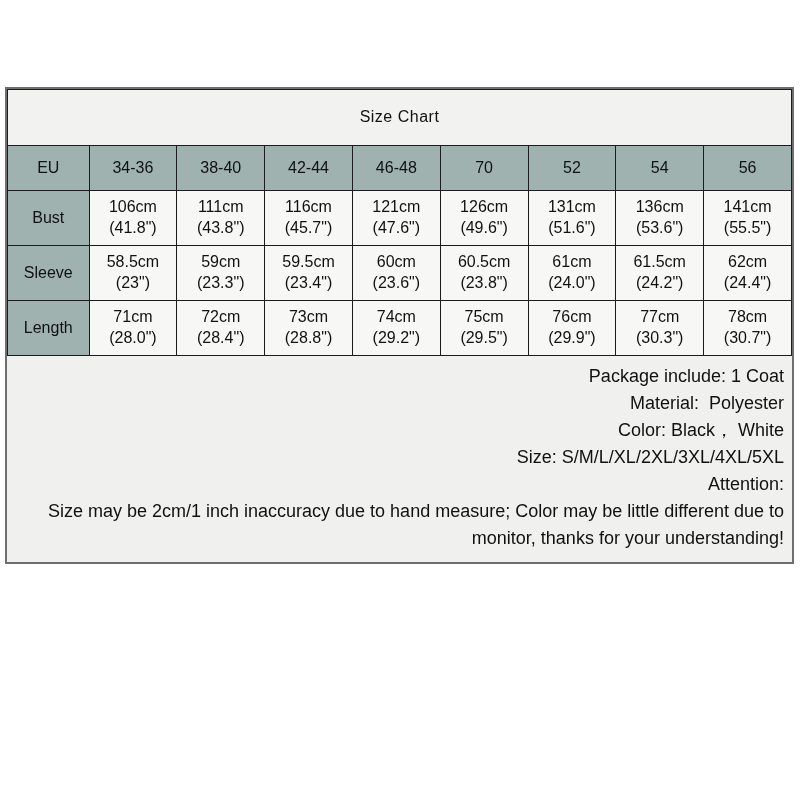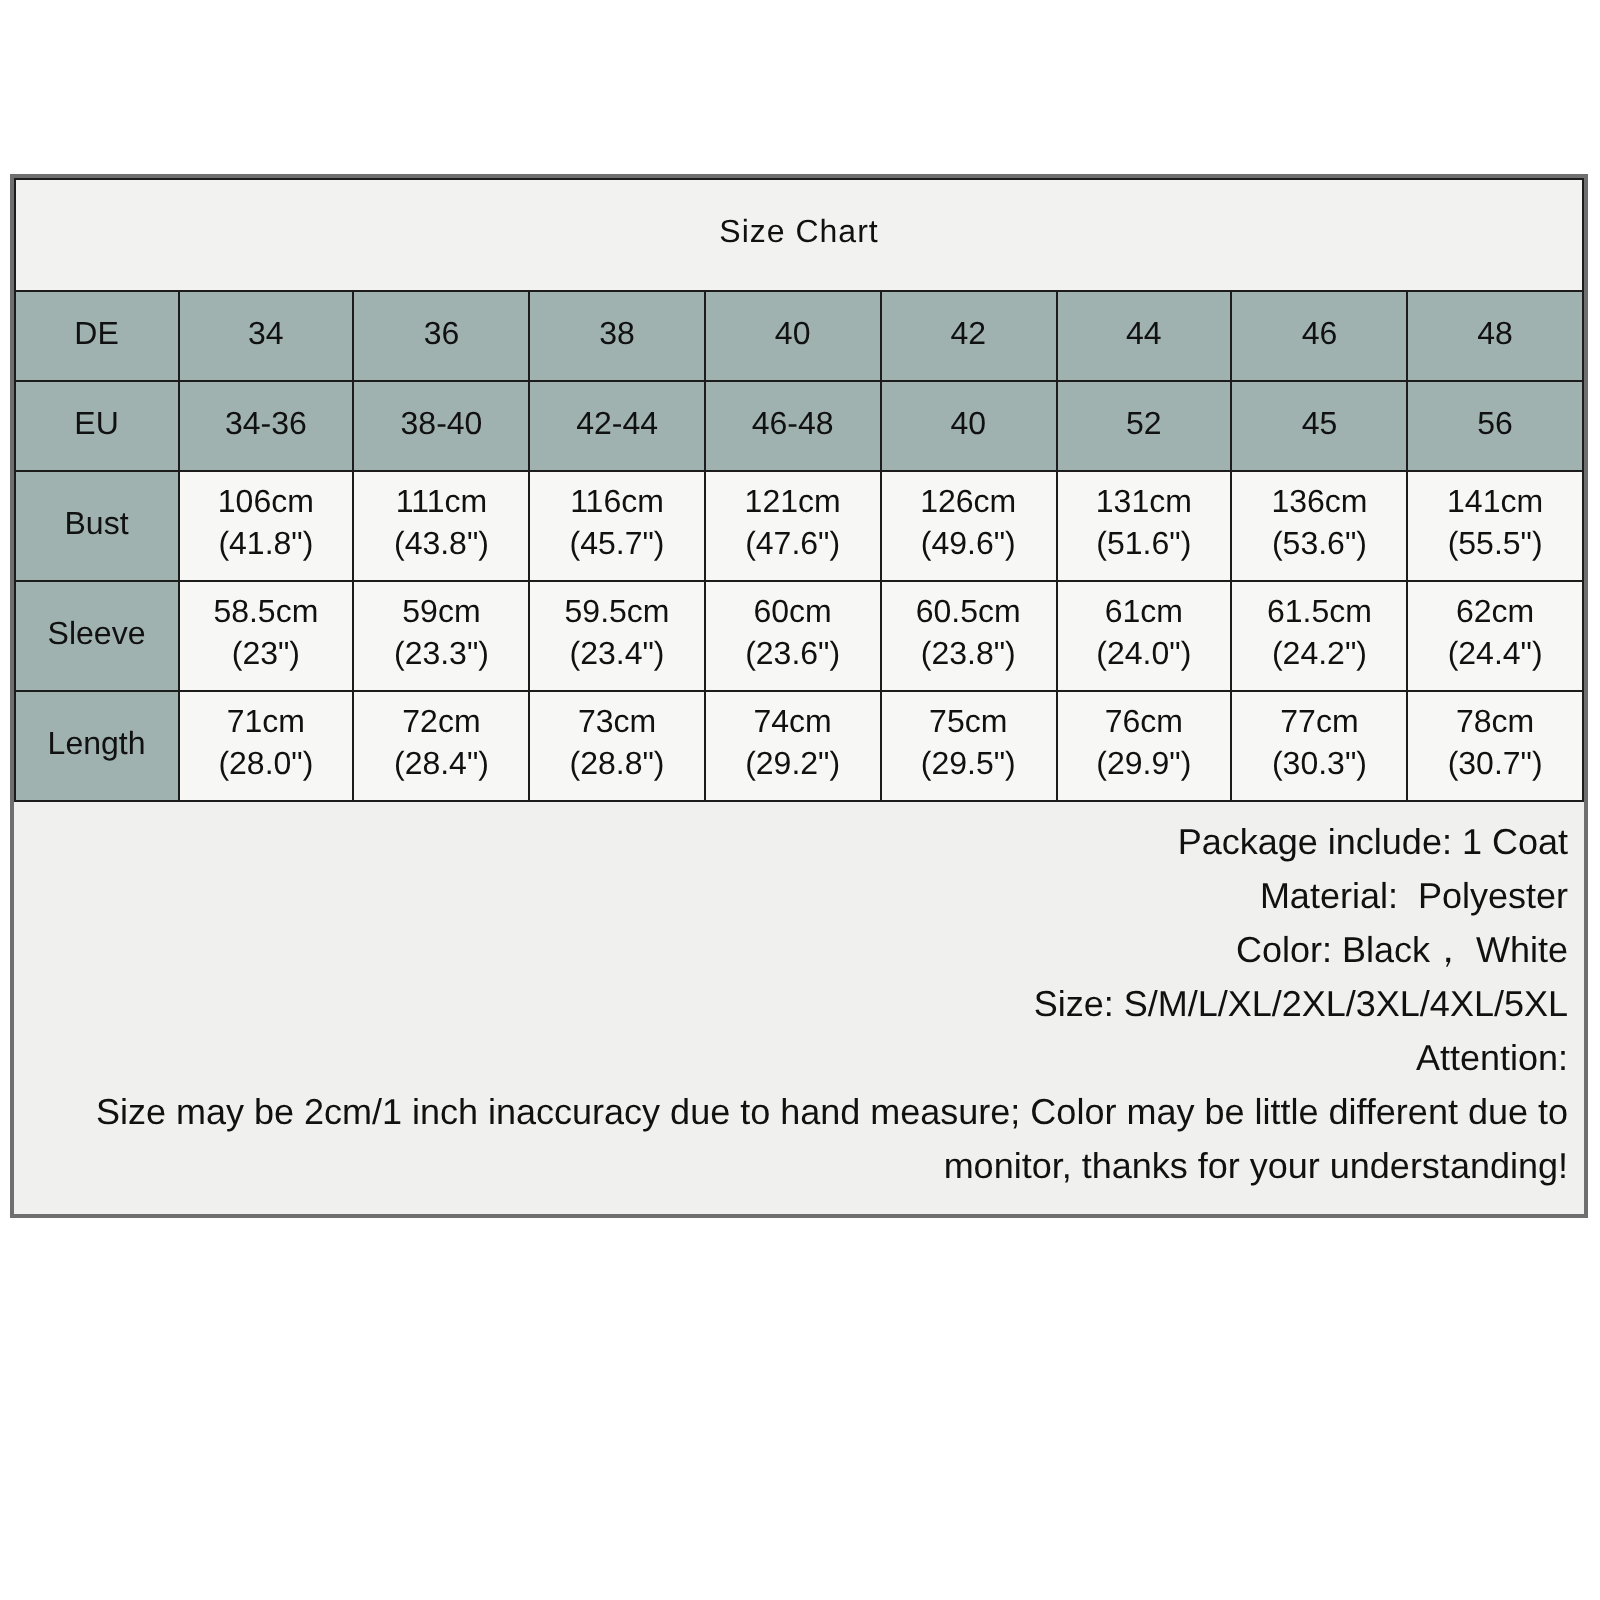--- a/index.html
+++ b/index.html
@@ -84,39 +84,28 @@
         <col>
         <col>
     </colgroup>
     <thead>
       <tr>
         <th class="title-cell" colspan="9">Size Chart</th>
       </tr>
     </thead>
     <tbody>
         <tr class="shaded-row">
-          <th>DE</th>
-          <td>34</td>
-          <td>36</td>
-          <td>38</td>
-          <td>40</td>
-          <td>42</td>
-          <td>44</td>
-          <td>46</td>
-          <td>48</td>
-        </tr>
-        <tr class="shaded-row">
           <th>EU</th>
           <td>34-36</td>
           <td>38-40</td>
           <td>42-44</td>
           <td>46-48</td>
-          <td>40</td>
+          <td>70</td>
           <td>52</td>
-          <td>45</td>
+          <td>54</td>
           <td>56</td>
         </tr>
         <tr class="measure-row">
           <th>Bust</th>
           <td>106cm
 (41.8")</td>
           <td>111cm
 (43.8")</td>
           <td>116cm
 (45.7")</td>

